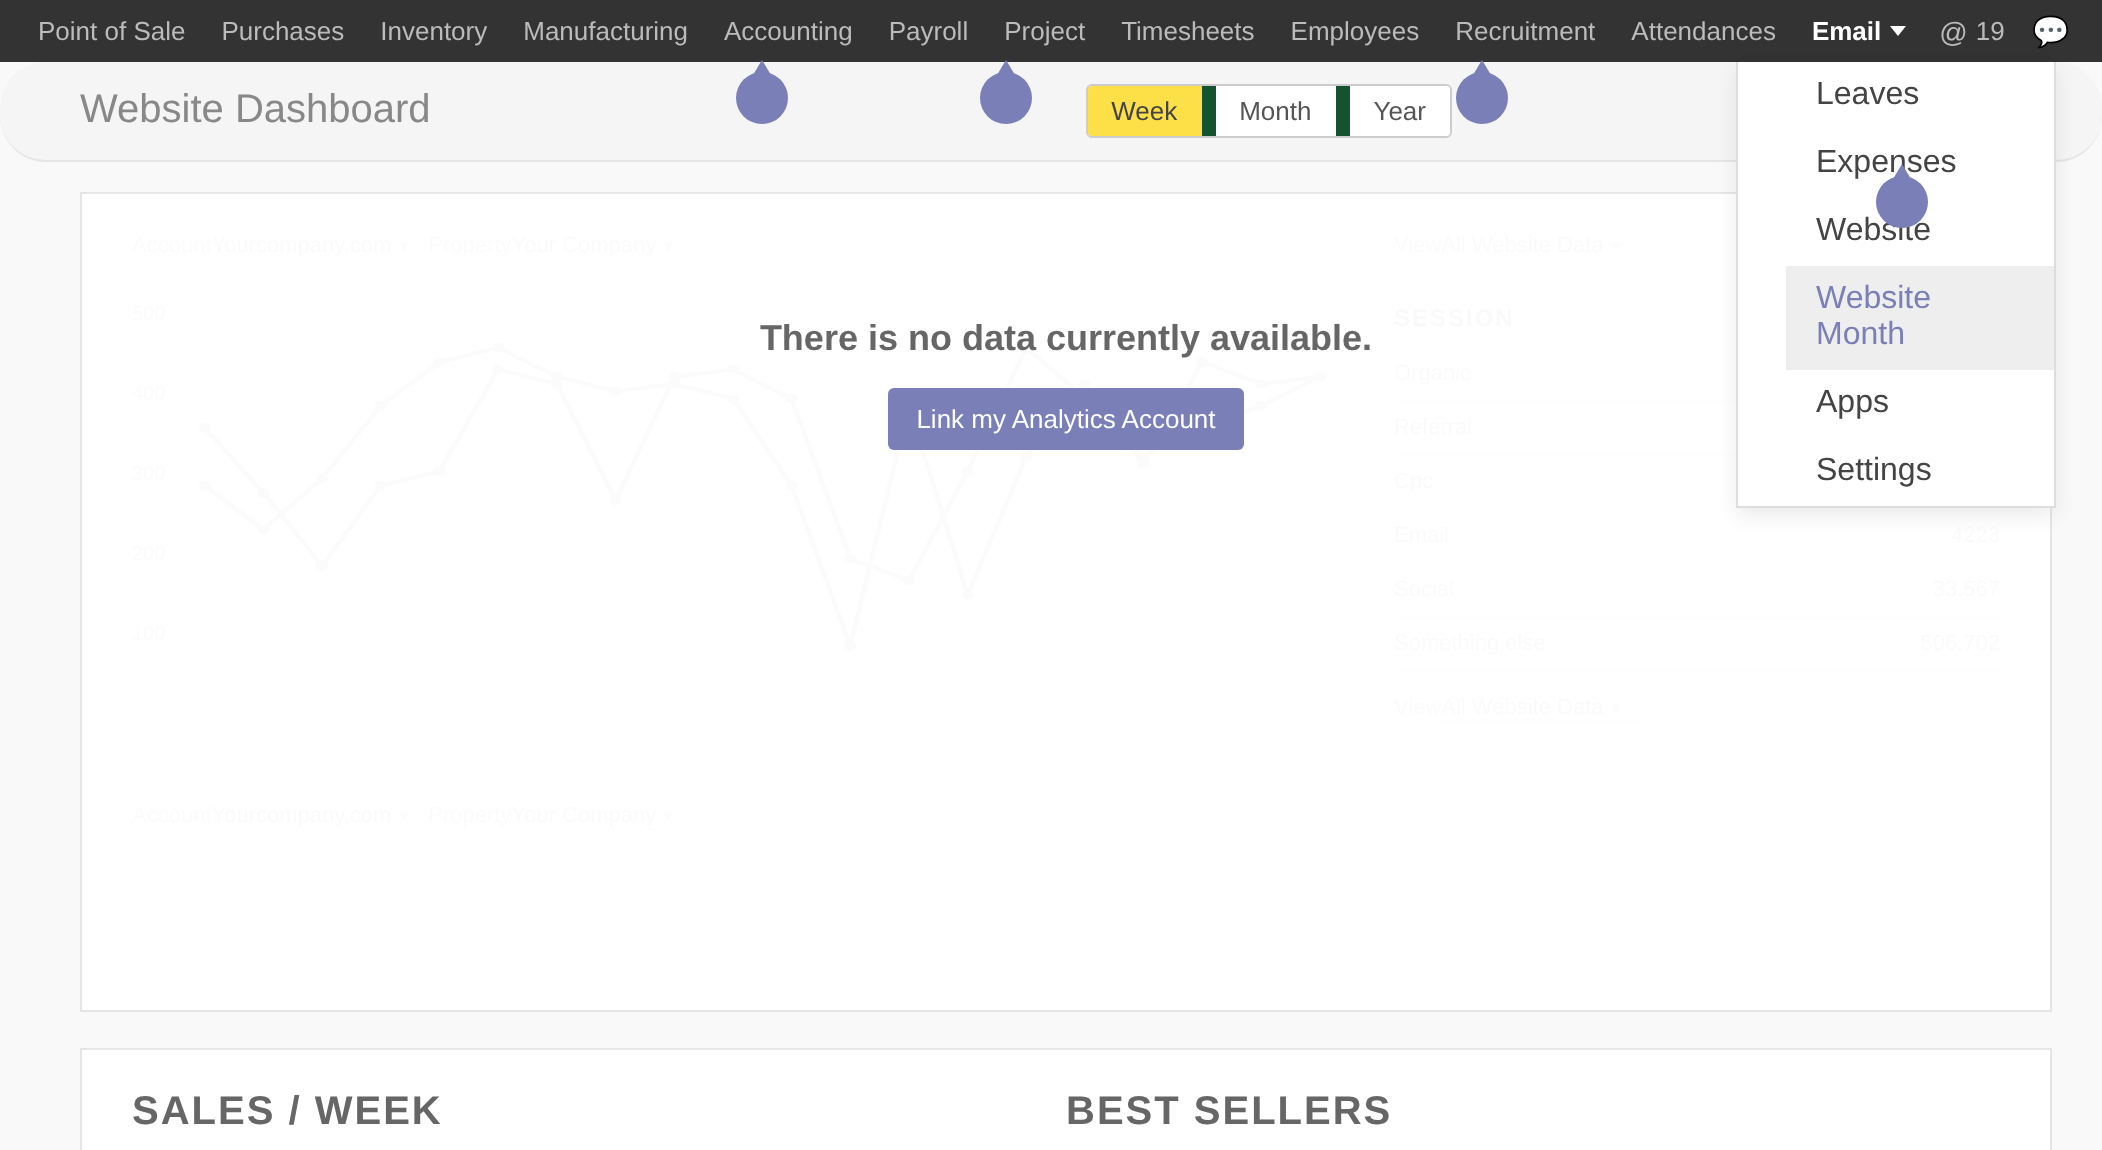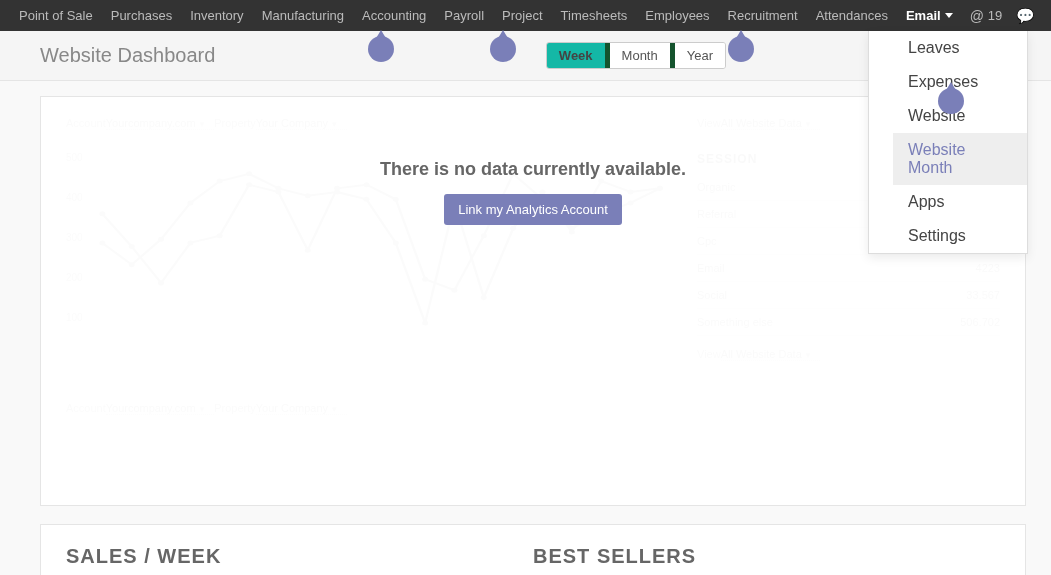--- a/index.html
+++ b/index.html
@@ -14,27 +14,27 @@
   .topnav .at { font-size: 14px; }
   .topnav .chat { padding: 0 6px; font-size: 15px; }
   
   .dropdown { position: absolute; top: 31px; left: 868px; width: 160px; background: #fff; border: 1px solid #ddd; border-top: none; box-shadow: 0 4px 10px rgba(0,0,0,0.08); z-index: 20; }
   .dropdown .dd-item { padding: 8px 15px; font-size: 16px; color: #444; cursor: pointer; margin-left: 24px; }
   .dropdown .dd-item.hover { background: #eee; color: #7a7fb8; }
   
   .drip { position: absolute; width: 26px; height: 26px; background: #7a7fb8; border-radius: 50% 50% 50% 50%; z-index: 15; }
   .drip::before { content: ""; position: absolute; top: -6px; left: 7px; width: 0; height: 0; border-left: 6px solid transparent; border-right: 6px solid transparent; border-bottom: 10px solid #7a7fb8; }
   
-  .subheader { height: 50px; background: #f5f5f5; border-bottom: 1px solid #e5e5e5; display: flex; align-items: center; padding: 0 25px 0 40px; color: #777; position: relative; }
+  .subheader { height: 50px; background: #f5f5f5; border-bottom: 1px solid #e5e5e5; display: flex; align-items: center; padding: 0 25px 0 40px; color: #777; position: relative; border-radius: 23px; }
   .subheader h1 { font-size: 20px; font-weight: normal; color: #888; }
   .subheader .tspacer { flex: 1; }
   .timerange { display: flex; border: 1px solid #ccc; border-radius: 3px; overflow: hidden; margin-right: 300px; }
-  .timerange .tr-btn { padding: 5px 12px; font-size: 13px; color: #555; background: #fff; border-left: 5px solid #14532d; cursor: pointer; }
+  .timerange .tr-btn { padding: 5px 12px; font-size: 13px; color: #555; background: #fff; border-left: 7px solid #14532d; cursor: pointer; }
   .timerange .tr-btn:first-child { border-left: none; }
-  .timerange .tr-btn.active { background: #14b8a6; font-weight: bold; color: #444; }
+  .timerange .tr-btn.active { background: #fde047; font-weight: normal; color: #444; }
   
   .content { padding: 15px 25px 0 40px; height: calc(575px - 81px); overflow: hidden; }
   .card { background: #fff; border: 1px solid #e5e5e5; padding: 20px 25px; margin-bottom: 18px; position: relative; }
   .card.visits { height: 410px; }
   .card h2 { font-size: 20px; font-weight: bold; letter-spacing: 1px; color: #8a8fc5; margin-bottom: 12px; }
   .card.sellers h2 { color: #666; }
   .sellers-row { display: flex; }
   .sellers-row .half { flex: 1; }
   
   .placeholder { position: absolute; inset: 0; background: rgba(255,255,255,0.78); pointer-events: none; }

